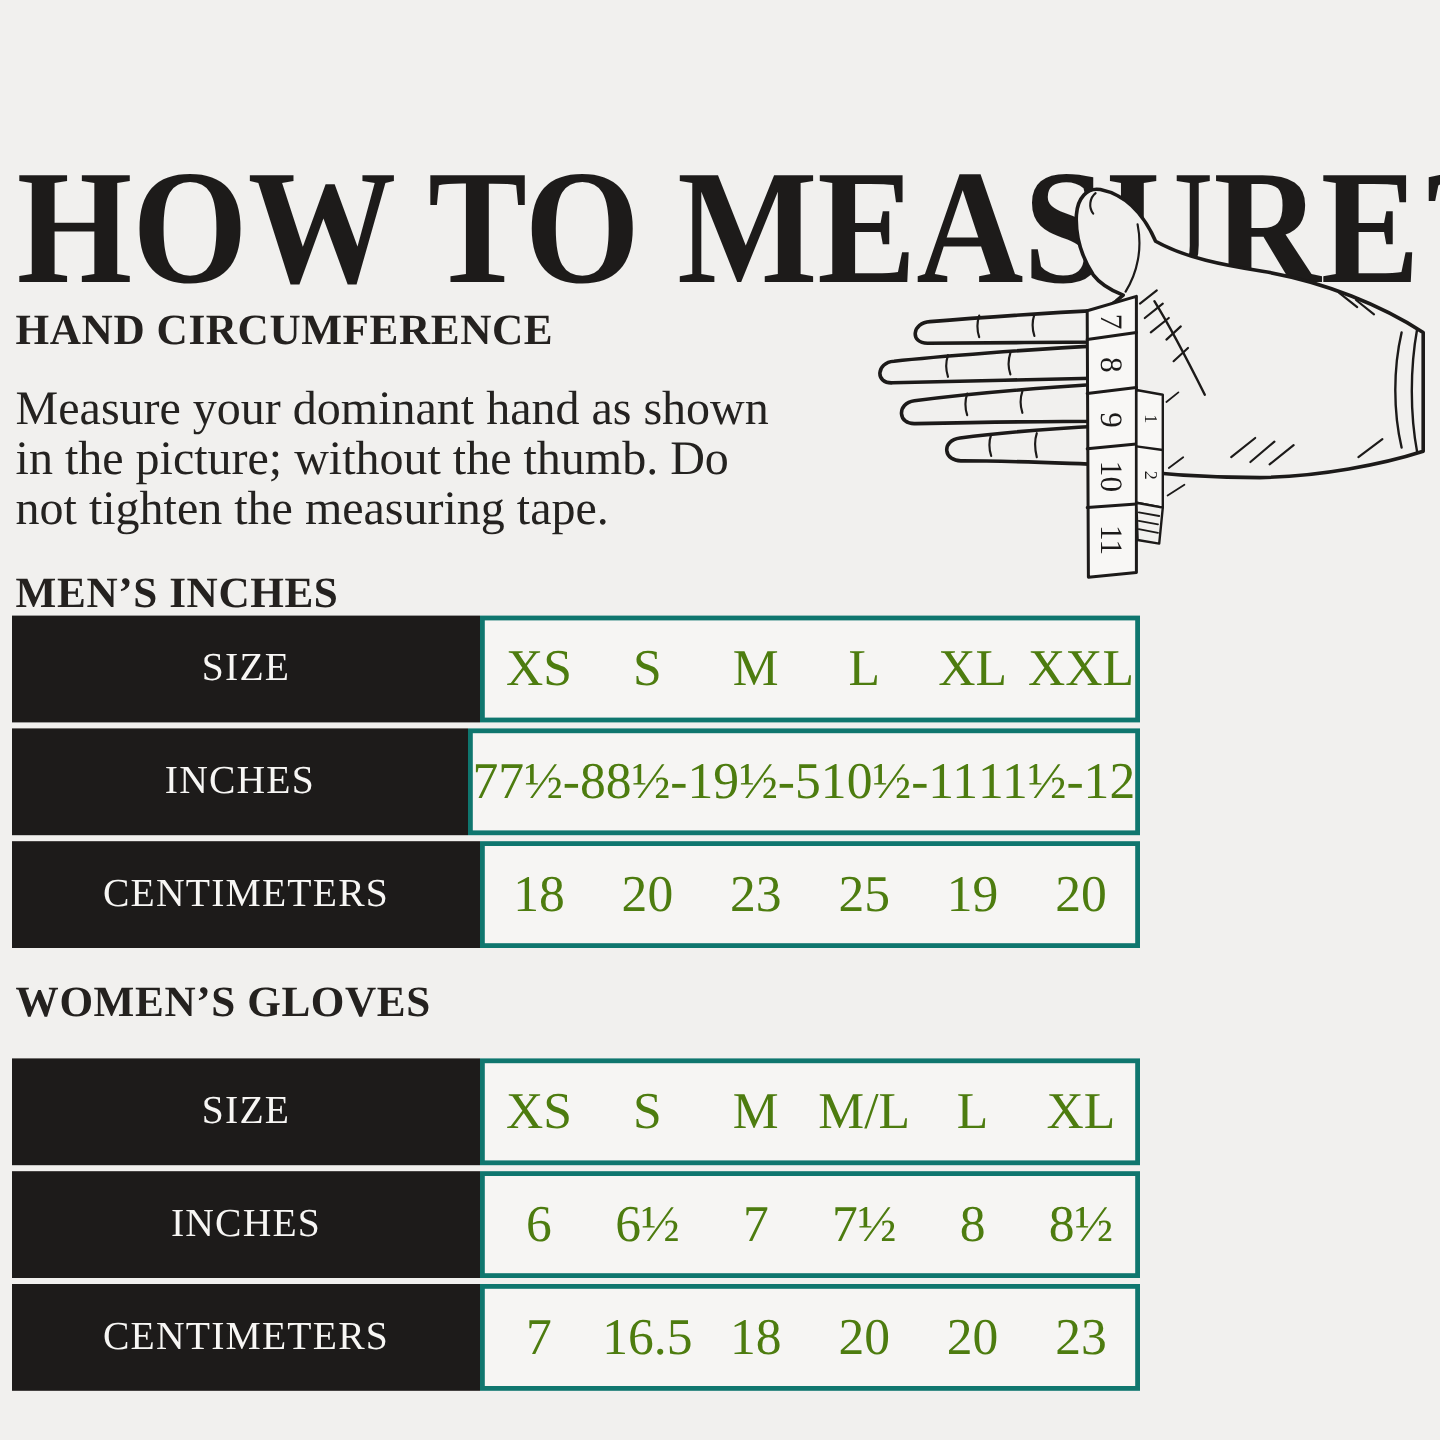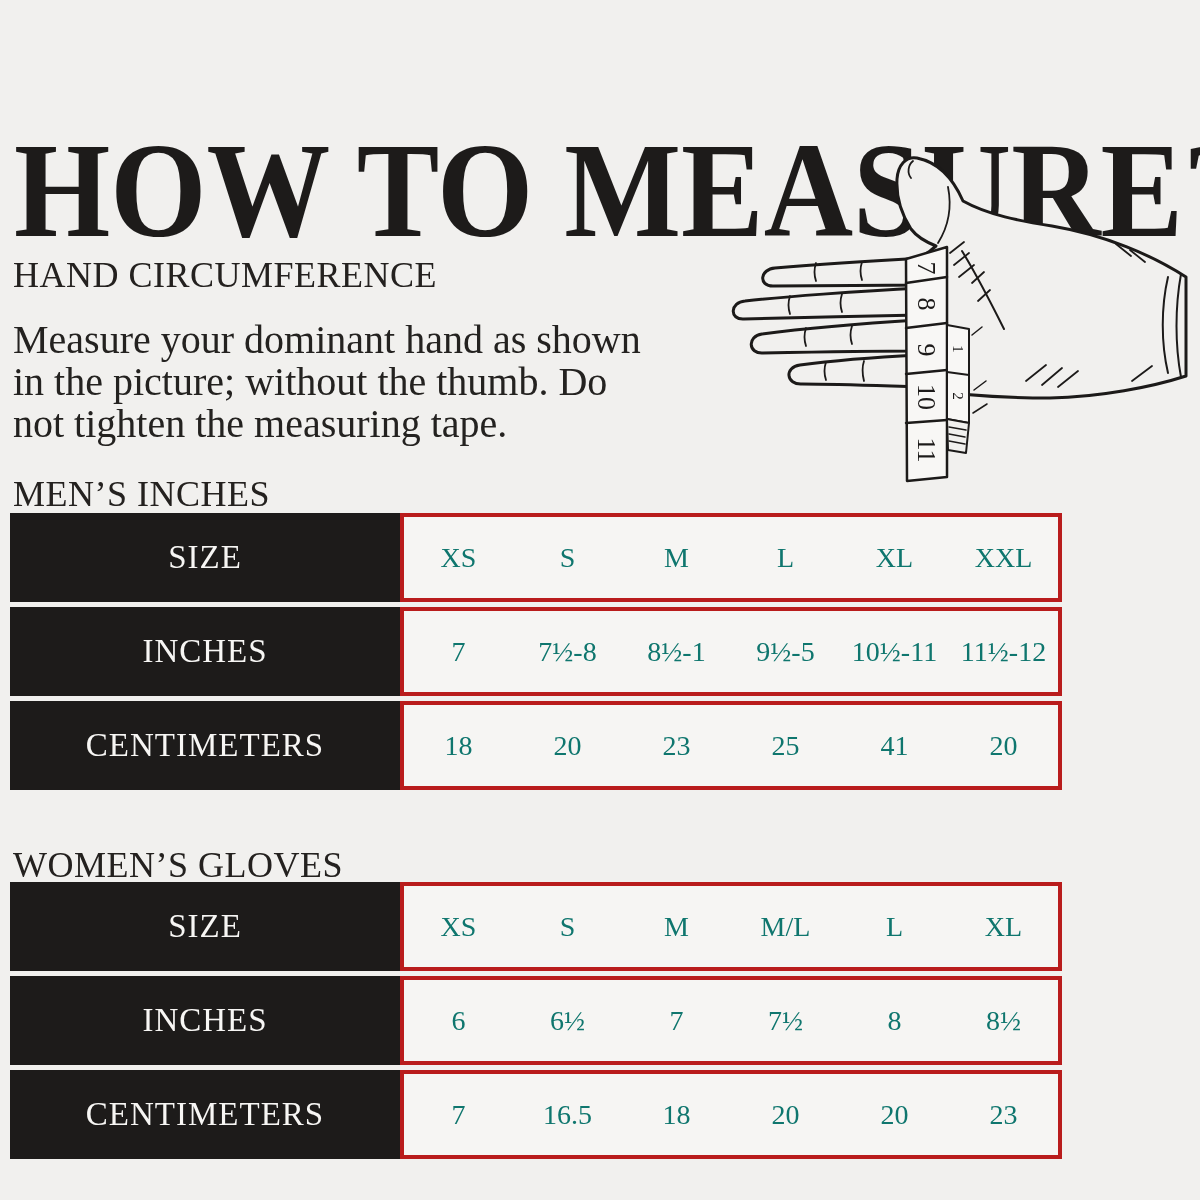--- a/index.html
+++ b/index.html
@@ -8,50 +8,50 @@
     background:#f1f0ee;color:#242220;
     font-family:"Liberation Serif",serif;
   }
   .title{
     position:absolute;left:14px;top:31px;
     font-size:136px;line-height:1;white-space:nowrap;
     color:#1d1b1a;transform:scaleX(0.91);transform-origin:left top;
   }
   .section-heading{
     position:absolute;left:13px;
-    font-size:36px;font-weight:400;letter-spacing:.5px;color:#24211f;
+    font-size:36px;font-weight:700;letter-spacing:.5px;color:#24211f;
     line-height:1;white-space:nowrap;
   }
   .heading-hand{top:227px;}
   .heading-mens{top:446px;}
-  .heading-womens{top:817px;}
+  .heading-womens{top:787px;}
   .intro{
     position:absolute;left:13px;top:279px;width:650px;
     font-size:40px;line-height:42px;color:#242220;
   }
   .illustration{
     position:absolute;left:720px;top:155px;width:480px;height:355px;
   }
   .size-table{
-    position:absolute;left:10px;width:1052px;
+    position:absolute;left:10px;width:940px;
     display:flex;flex-direction:column;gap:5px;
   }
   .table-mens{top:513px;}
   .table-womens{top:882px;}
   .trow{display:flex;height:89px;}
   .tlabel{
     width:390px;background:#1d1b1a;color:#f7f6f4;
     display:flex;align-items:center;justify-content:center;
     font-size:33px;letter-spacing:1px;
   }
   .tvalues{
-    flex:1;background:#f6f5f3;border:4px solid #b91c1c;
+    flex:1;background:#f6f5f3;border:4px solid #0f766e;
     display:grid;grid-template-columns:repeat(6,1fr);
     align-items:center;justify-items:center;
-    font-size:28px;color:#0f766e;
+    font-size:43px;color:#4d7c0f;
   }
   svg text{font-family:"Liberation Serif",serif;}
 </style>
 </head>
 <body>
 
 <h1 class="title">HOW TO MEASURE?</h1>
 
 <h2 class="section-heading heading-hand">HAND CIRCUMFERENCE</h2>
 <p class="intro">Measure your dominant hand as shown in the picture; without the thumb. Do not tighten the measuring tape.</p>
@@ -153,21 +153,21 @@
       <span>11½-12</span>
     </div>
   </div>
   <div class="trow">
     <div class="tlabel">CENTIMETERS</div>
     <div class="tvalues">
       <span>18</span>
       <span>20</span>
       <span>23</span>
       <span>25</span>
-      <span>41</span>
+      <span>19</span>
       <span>20</span>
     </div>
   </div>
 </div>
 
 <h2 class="section-heading heading-womens">WOMEN’S GLOVES</h2>
 
 <div class="size-table table-womens">
   <div class="trow">
     <div class="tlabel">SIZE</div>

